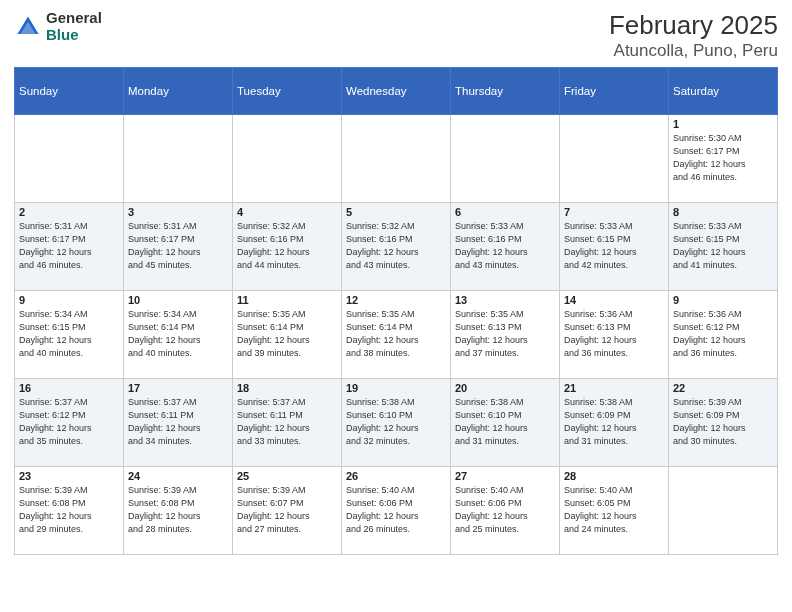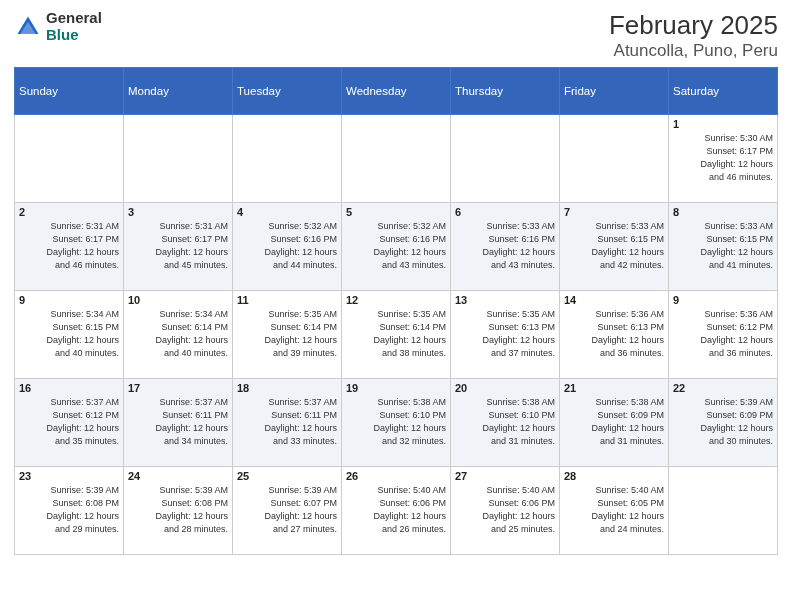--- a/index.html
+++ b/index.html
@@ -93,21 +93,20 @@
       font-size: 11px;
       font-weight: bold;
       color: #222;
       display: block;
       margin-bottom: 2px;
     }
     .day-info {
       font-size: 9px;
       color: #333;
       line-height: 1.45;
-      text-align: right;
     }
     .empty-cell {
       background: #fff !important;
     }
   </style>
 </head>
 <body>
 
 <div class="page">
   <div class="header">

